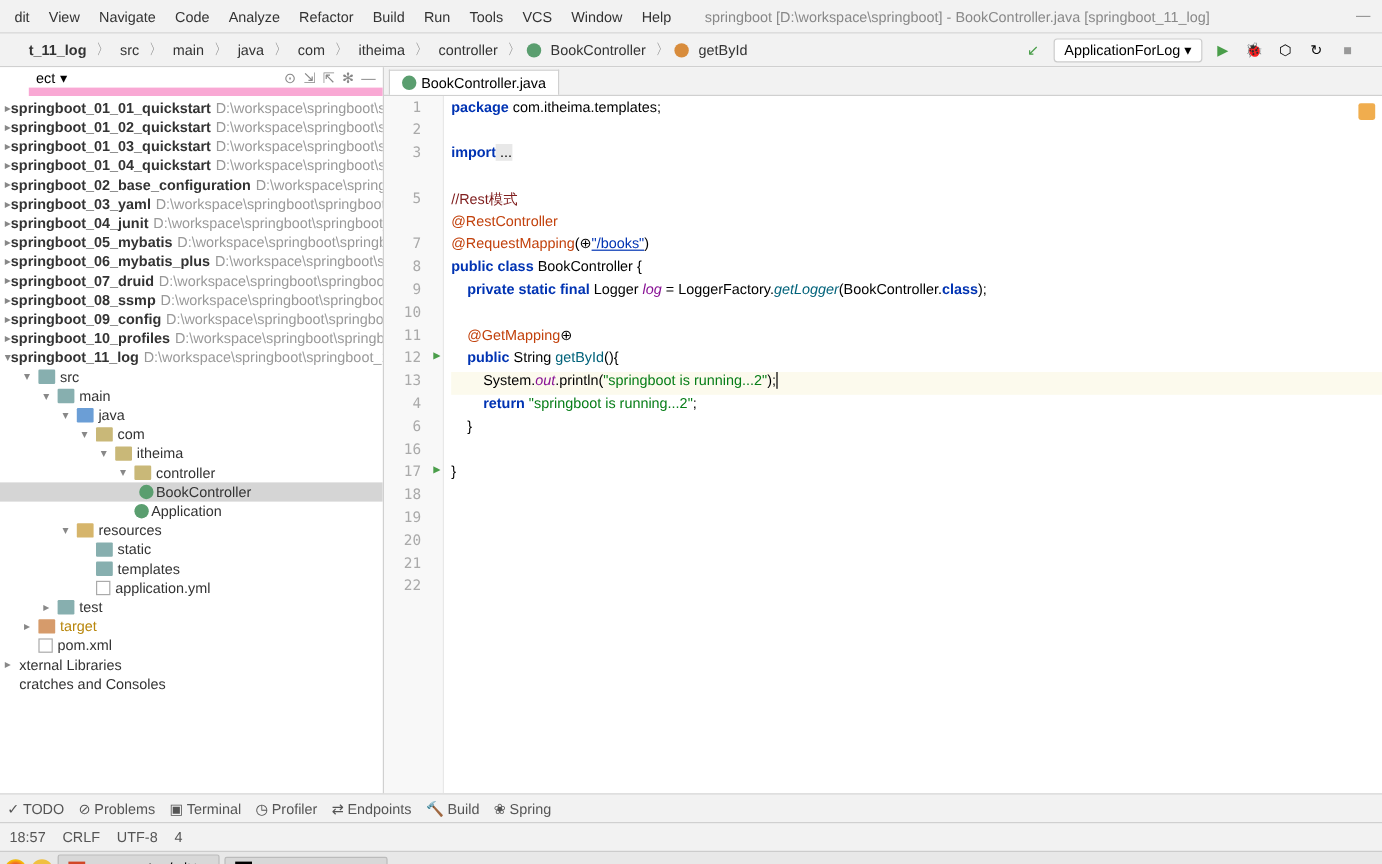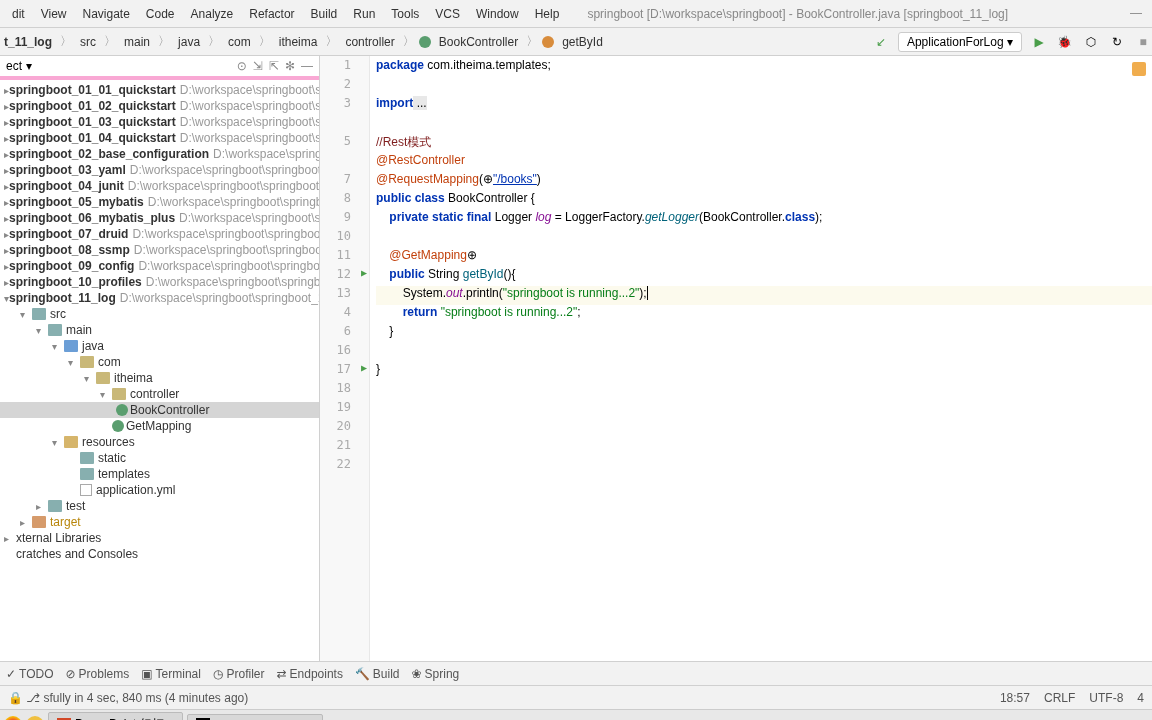--- a/index.html
+++ b/index.html
@@ -1,36 +1,36 @@
 <!DOCTYPE html>
 <html><head>
 <meta charset="utf-8">
 <style>
 *{margin:0;padding:0;box-sizing:border-box;font-family:'Segoe UI',Arial,sans-serif;font-size:12px;}
 body{width:1152px;height:720px;background:#f2f2f2;overflow:hidden;position:relative;}
 .menubar{height:28px;background:#f2f2f2;display:flex;align-items:center;padding:0 4px;border-bottom:1px solid #d0d0d0;}
 .menubar .menu-item{padding:0 8px;color:#333;cursor:pointer;}
 .menubar .title{margin-left:20px;color:#888;}
 .min-icon{position:absolute;right:10px;top:6px;color:#888;}
-.breadcrumb-bar{height:28px;background:#f2f2f2;display:flex;align-items:center;padding:0 0;border-bottom:1px solid #d0d0d0;justify-content:space-between;}
+.breadcrumb-bar{height:28px;background:#f2f2f2;display:flex;align-items:center;padding:0 20px;border-bottom:1px solid #d0d0d0;justify-content:space-between;}
 .breadcrumb{display:flex;align-items:center;gap:2px;}
 .breadcrumb .crumb{padding:2px 4px;color:#333;}
 .breadcrumb .sep{color:#888;margin:0 2px;}
 .breadcrumb .crumb.bold{font-weight:bold;}
 .crumb-icon{width:12px;height:12px;display:inline-block;margin-right:2px;vertical-align:middle;}
 .crumb-icon.class{background:#5a9e6f;border-radius:50%;}
 .crumb-icon.method{background:#d88c3c;border-radius:50%;}
 .toolbar-right{display:flex;align-items:center;gap:8px;}
 .toolbar-right .run-config{border:1px solid #ccc;padding:2px 8px;background:#fff;border-radius:3px;}
 .toolbar-right .tool-btn{width:18px;height:18px;display:flex;align-items:center;justify-content:center;cursor:pointer;}
 .toolbar-right .play{color:#4a9e4a;}
 .toolbar-right .stop{color:#999;}
 .main-area{display:flex;height:605px;}
 .project-panel{width:320px;background:#fff;border-right:1px solid #d0d0d0;overflow:hidden;}
-.project-header{height:24px;display:flex;align-items:center;justify-content:space-between;padding:0 6px;border-bottom:4px solid #f9a8d4;}
+.project-header{height:24px;display:flex;align-items:center;justify-content:space-between;padding:0 6px;border-bottom:7px solid #f9a8d4;margin-left:24px;}
 .project-header .ph-left{display:flex;align-items:center;gap:4px;}
 .project-header .ph-icons{display:flex;gap:6px;color:#888;}
 .project-tree{padding:2px 0;font-size:12px;}
 .tree-row{display:flex;align-items:center;padding:1px 4px;white-space:nowrap;overflow:hidden;}
 .tree-row.selected{background:#d5d5d5;}
 .tree-row .arrow{width:12px;color:#888;font-size:10px;}
 .tree-row .folder-icon{width:14px;height:12px;background:#87afaf;margin-right:4px;border-radius:1px;}
 .tree-row .file-icon{width:12px;height:12px;border:1px solid #aaa;margin-right:4px;background:#fff;}
 .tree-row .module-name{font-weight:bold;color:#333;}
 .tree-row .module-path{color:#999;margin-left:4px;}
@@ -239,21 +239,21 @@
           <span class="folder-icon" style="background:#c9b878;"></span>
           <span class="pkg">controller</span>
         </div>
       <div class="tree-row selected" style="padding-left:116px;">
           <span class="crumb-icon class"></span>
           <span class="pkg">BookController</span>
         </div>
       <div class="tree-row indent6">
           <span class="arrow"> </span>
           <span class="crumb-icon class"></span>
-          <span class="pkg">GetMapping</span>
+          <span class="pkg">Application</span>
         </div>
       <div class="tree-row indent3">
           <span class="arrow">▾</span>
           <span class="folder-icon" style="background:#d6b56b;"></span>
           <span class="pkg">resources</span>
         </div>
       <div class="tree-row indent4">
           <span class="arrow"> </span>
           <span class="folder-icon"></span>
           <span class="pkg">static</span>
@@ -271,32 +271,43 @@
       <div class="tree-row indent2">
           <span class="arrow">▸</span>
           <span class="folder-icon"></span>
           <span class="pkg">test</span>
         </div>
       <div class="tree-row indent1">
           <span class="arrow">▸</span>
           <span class="folder-icon" style="background:#d69b6b;"></span>
           <span class="pkg" style="color:#b8860b;">target</span>
         </div>
+      <div class="tree-row indent1">
+          <span class="arrow"> </span>
+          <span class="file-icon"></span>
+          <span class="pkg">pom.xml</span>
+        </div>
       <div class="tree-row">
           <span class="arrow">▸</span>
           <span class="pkg">xternal Libraries</span>
         </div>
       <div class="tree-row">
           <span class="arrow"> </span>
           <span class="pkg">cratches and Consoles</span>
         </div>
     </div>
   </div>
 
   <div class="editor-area">
+    <div class="tabs">
+      <div class="tab">
+        <span class="tab-icon"></span>
+        <span>BookController.java</span>
+      </div>
+    </div>
     <div class="editor-body">
       <div class="warn-icon"></div>
       <div class="gutter">
         <div class="ln">1</div>
         <div class="ln">2</div>
         <div class="ln">3</div>
         <div class="ln"></div>
         <div class="ln">5</div>
         <div class="ln"></div>
         <div class="ln">7</div>
@@ -343,25 +354,20 @@
   <span class="btab">✓ <span>TODO</span></span>
   <span class="btab">⊘ <span>Problems</span></span>
   <span class="btab">▣ <span>Terminal</span></span>
   <span class="btab">◷ <span>Profiler</span></span>
   <span class="btab">⇄ <span>Endpoints</span></span>
   <span class="btab">🔨 <span>Build</span></span>
   <span class="btab">❀ <span>Spring</span></span>
 </div>
 
 <div class="statusbar">
-  <div>
-    <span>🔒</span>
-    <span>⎇</span>
-    <span>sfully in 4 sec, 840 ms (4 minutes ago)</span>
-  </div>
   <div class="sb-right">
     <span>18:57</span>
     <span>CRLF</span>
     <span>UTF-8</span>
     <span>4</span>
   </div>
 </div>
 
 <div class="taskbar">
   <span class="tb-icon" style="background:radial-gradient(#4285f4,#ea4335,#fbbc05,#34a853);"></span>

